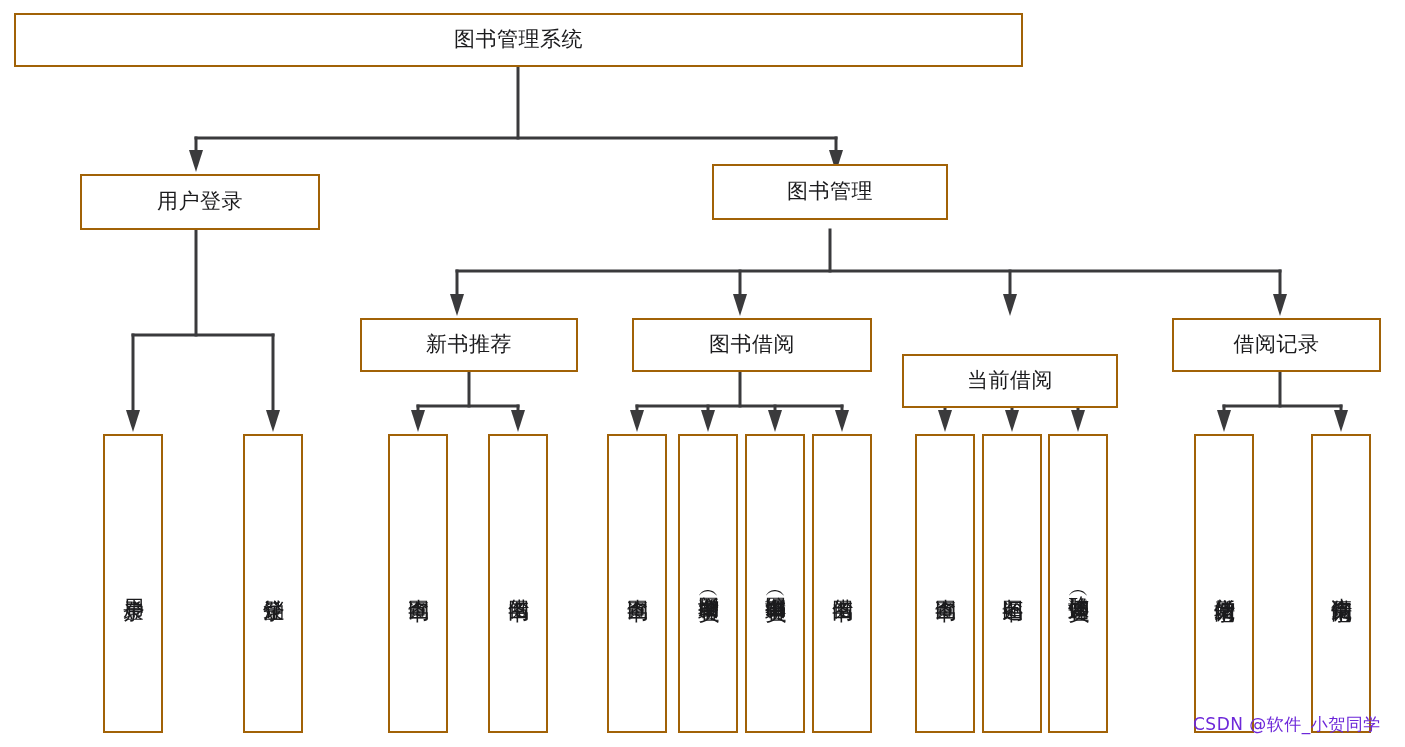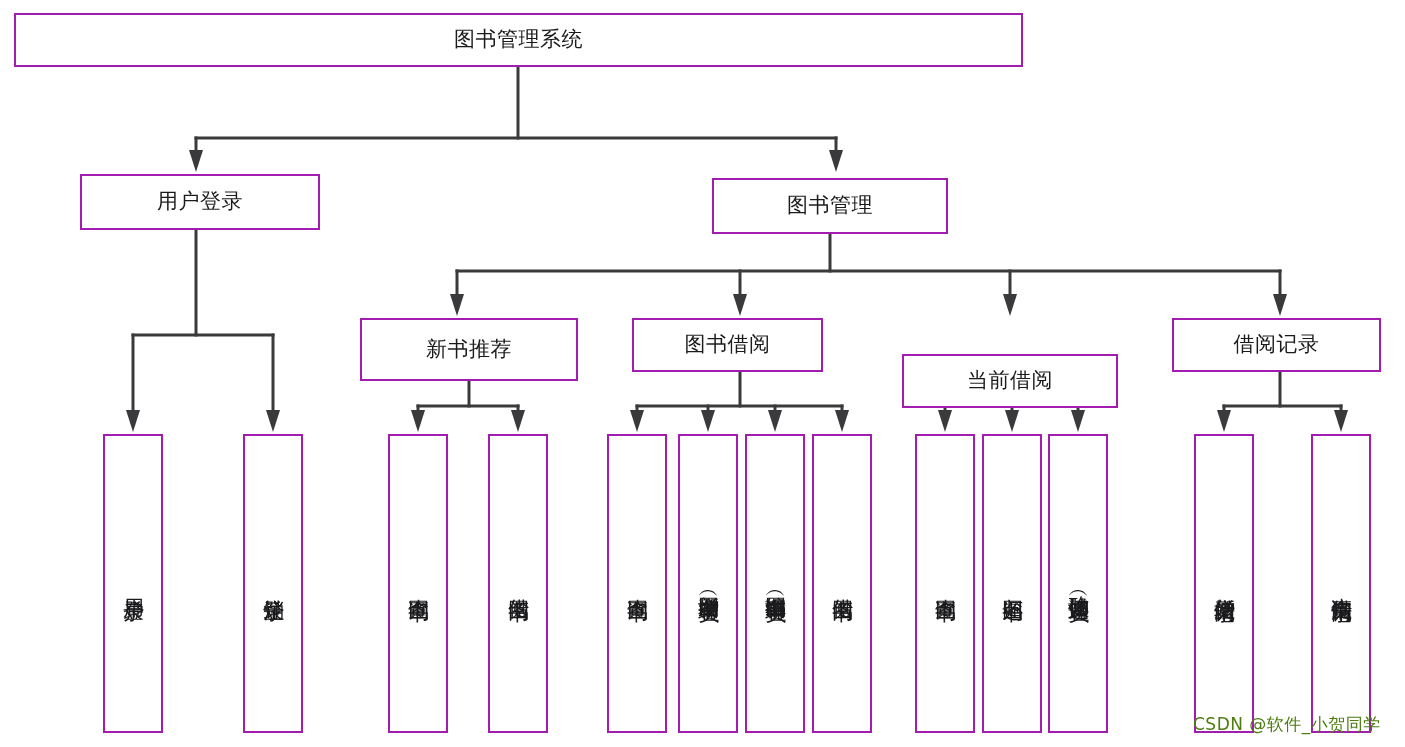--- a/index.html
+++ b/index.html
@@ -18,21 +18,21 @@
   #svg-layer {
     position: absolute;
     left: 0;
     top: 0;
     width: 1405px;
     height: 747px;
   }
   .node {
     position: absolute;
     box-sizing: border-box;
-    border: 2px solid #a21caf;
+    border: 2px solid #a16207;
     background: #ffffff;
     display: flex;
     align-items: center;
     justify-content: center;
     color: #1b1b1d;
   }
   .node.horiz {
     font-size: 21px;
     letter-spacing: 0.5px;
     line-height: 1.2;
@@ -49,21 +49,21 @@
     writing-mode: vertical-rl;
     text-orientation: upright;
     display: block;
     text-align: center;
   }
   #watermark {
     position: absolute;
     left: 1193px;
     top: 713px;
     font-size: 17px;
-    color: #4d7c0f;
+    color: #6d28d9;
     white-space: nowrap;
     letter-spacing: 0.5px;
     pointer-events: none;
   }
 </style>
 </head>
 <body>
 
 <div id="canvas">
 
@@ -122,27 +122,27 @@
       <polygon points="1334,410 1348,410 1341,432" fill="#3a3a3c"></polygon>
     </svg>
 
   <div id="nodes">
       <div class="node horiz" style="left: 14px; top: 13px; width: 1009px; height: 54px;">
         <span>图书管理系统</span>
       </div>
       <div class="node horiz" style="left: 80px; top: 174px; width: 240px; height: 56px;">
         <span>用户登录</span>
       </div>
-      <div class="node horiz" style="left: 712px; top: 178px; width: 236px; height: 56px;">
+      <div class="node horiz" style="left: 712px; top: 164px; width: 236px; height: 56px;">
         <span>图书管理</span>
       </div>
-      <div class="node horiz" style="left: 360px; top: 318px; width: 218px; height: 63px;">
+      <div class="node horiz" style="left: 360px; top: 318px; width: 218px; height: 54px;">
         <span>新书推荐</span>
       </div>
-      <div class="node horiz" style="left: 632px; top: 318px; width: 191px; height: 54px;">
+      <div class="node horiz" style="left: 632px; top: 318px; width: 240px; height: 54px;">
         <span>图书借阅</span>
       </div>
       <div class="node horiz" style="left: 902px; top: 318px; width: 216px; height: 54px; margin-top: 36px;">
         <span>当前借阅</span>
       </div>
       <div class="node horiz" style="left: 1172px; top: 318px; width: 209px; height: 54px;">
         <span>借阅记录</span>
       </div>
       <div class="node vert" style="left: 103px; top: 434px; width: 60px; height: 299px;">
         <span>用户登录</span>

